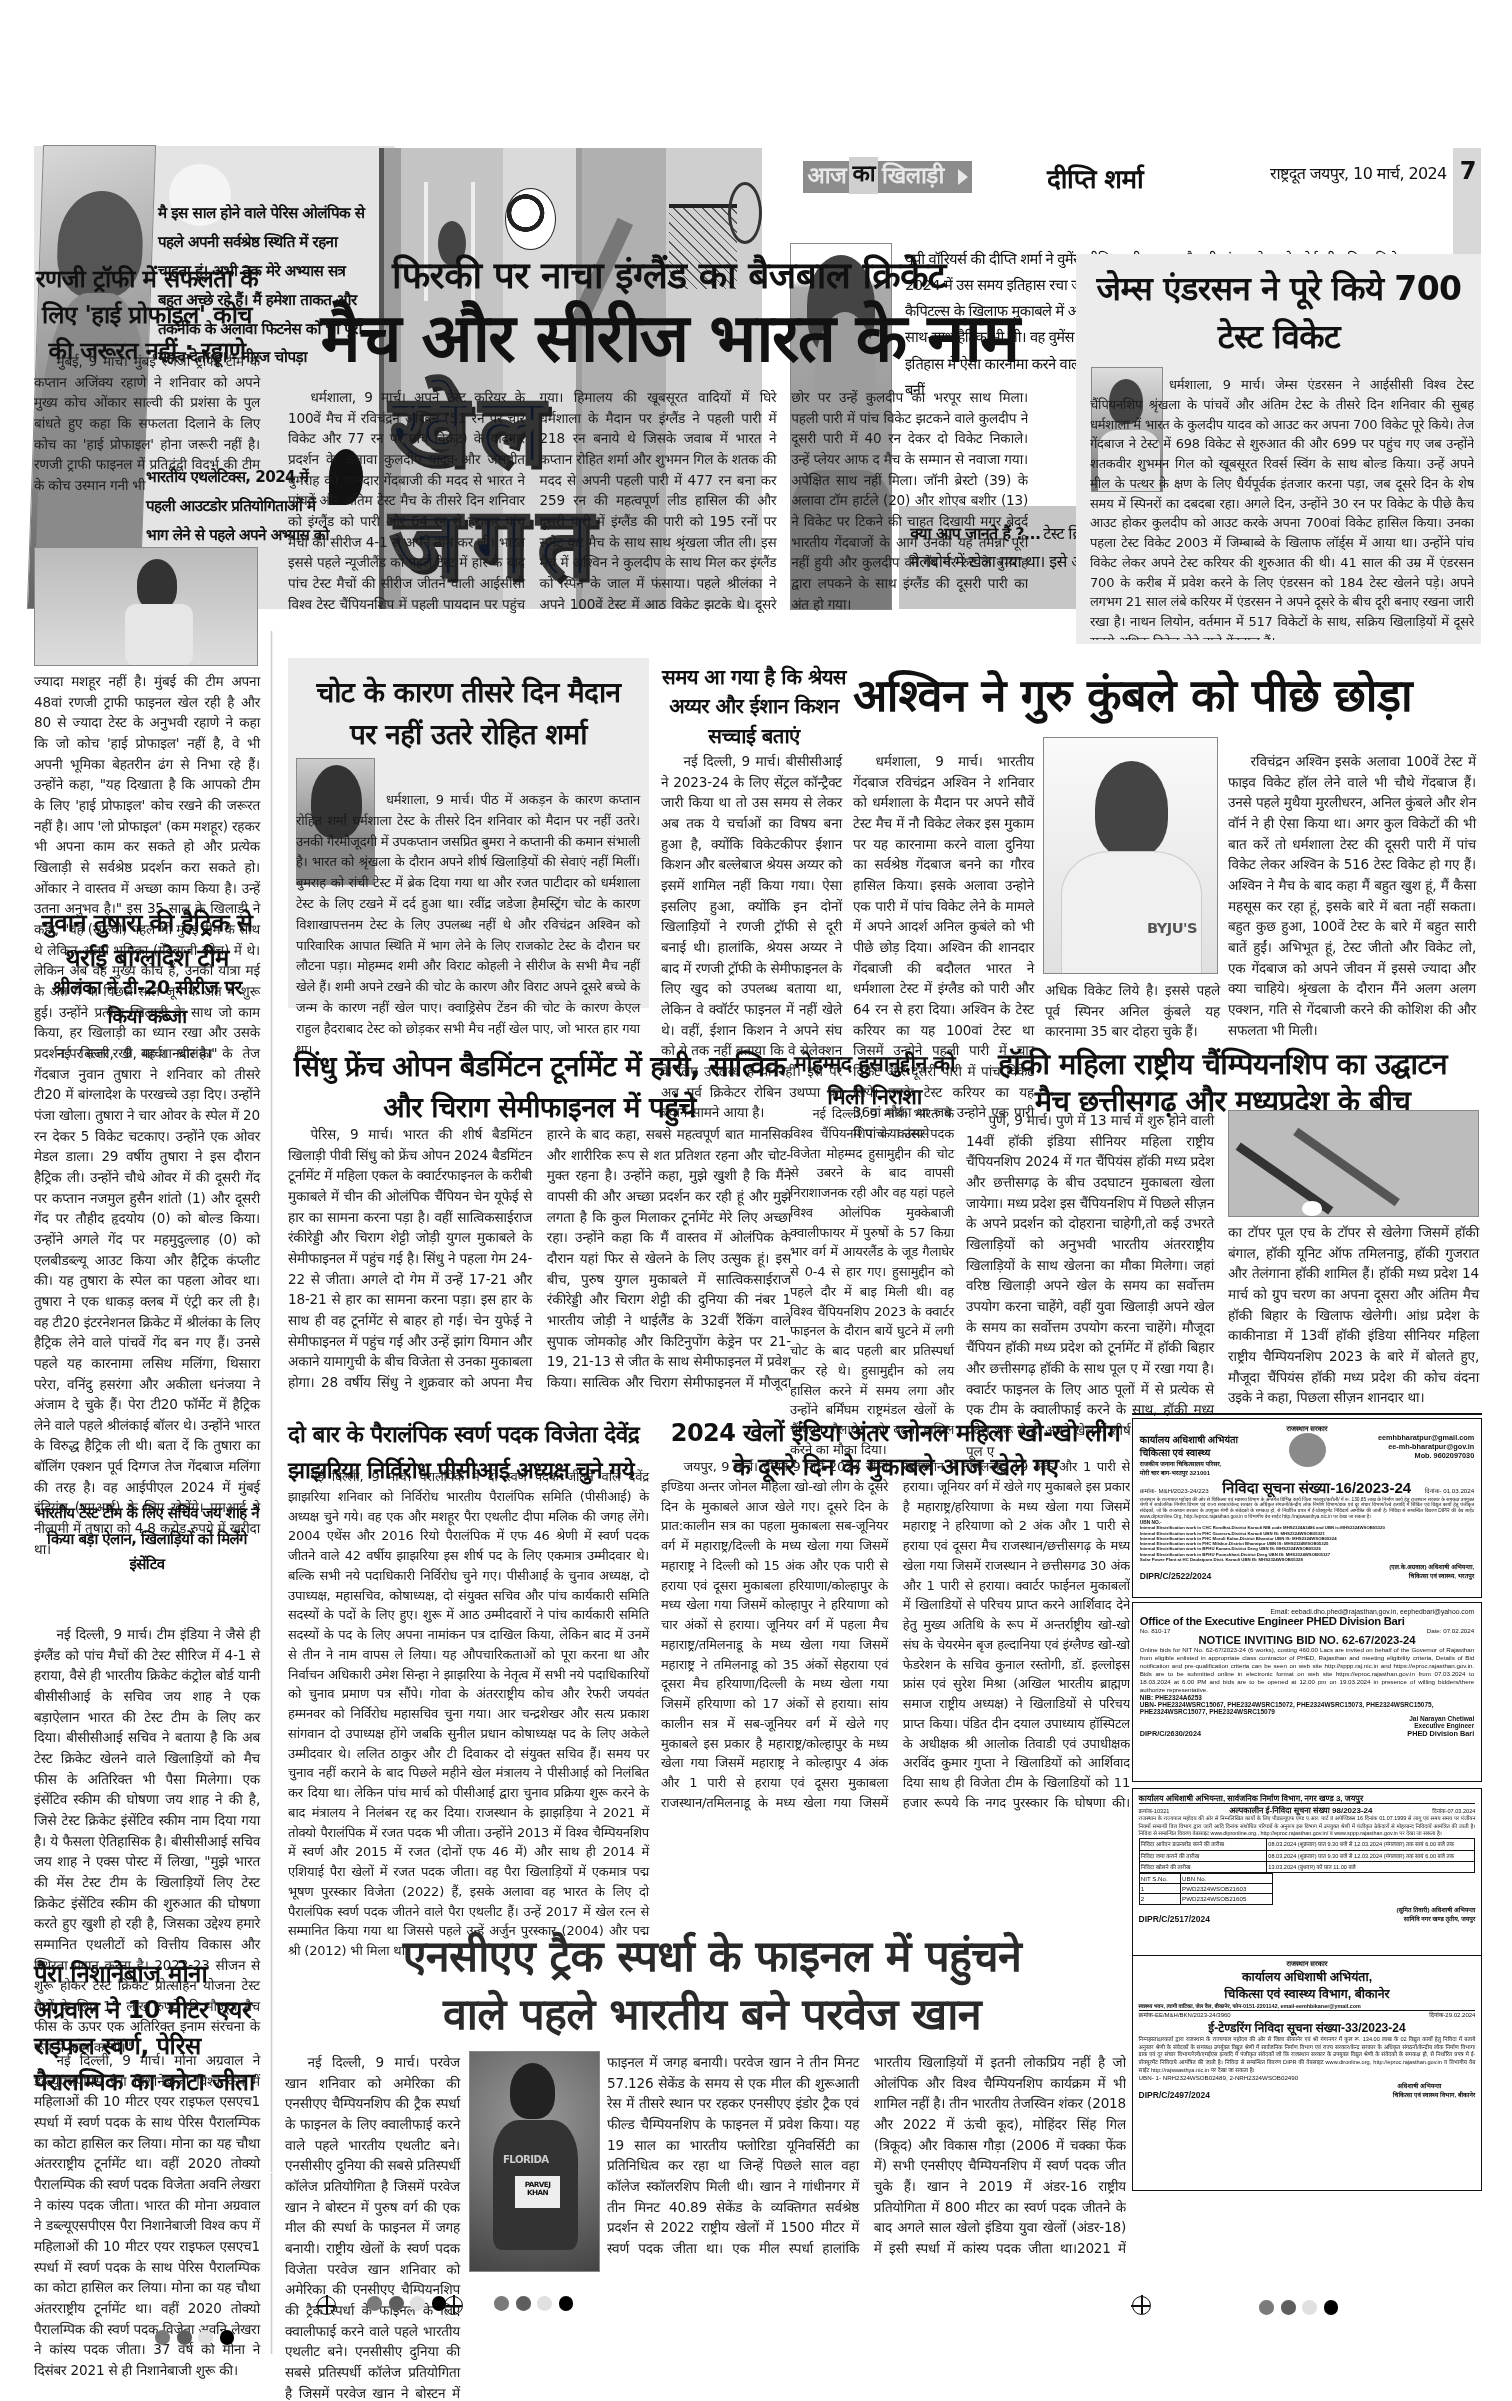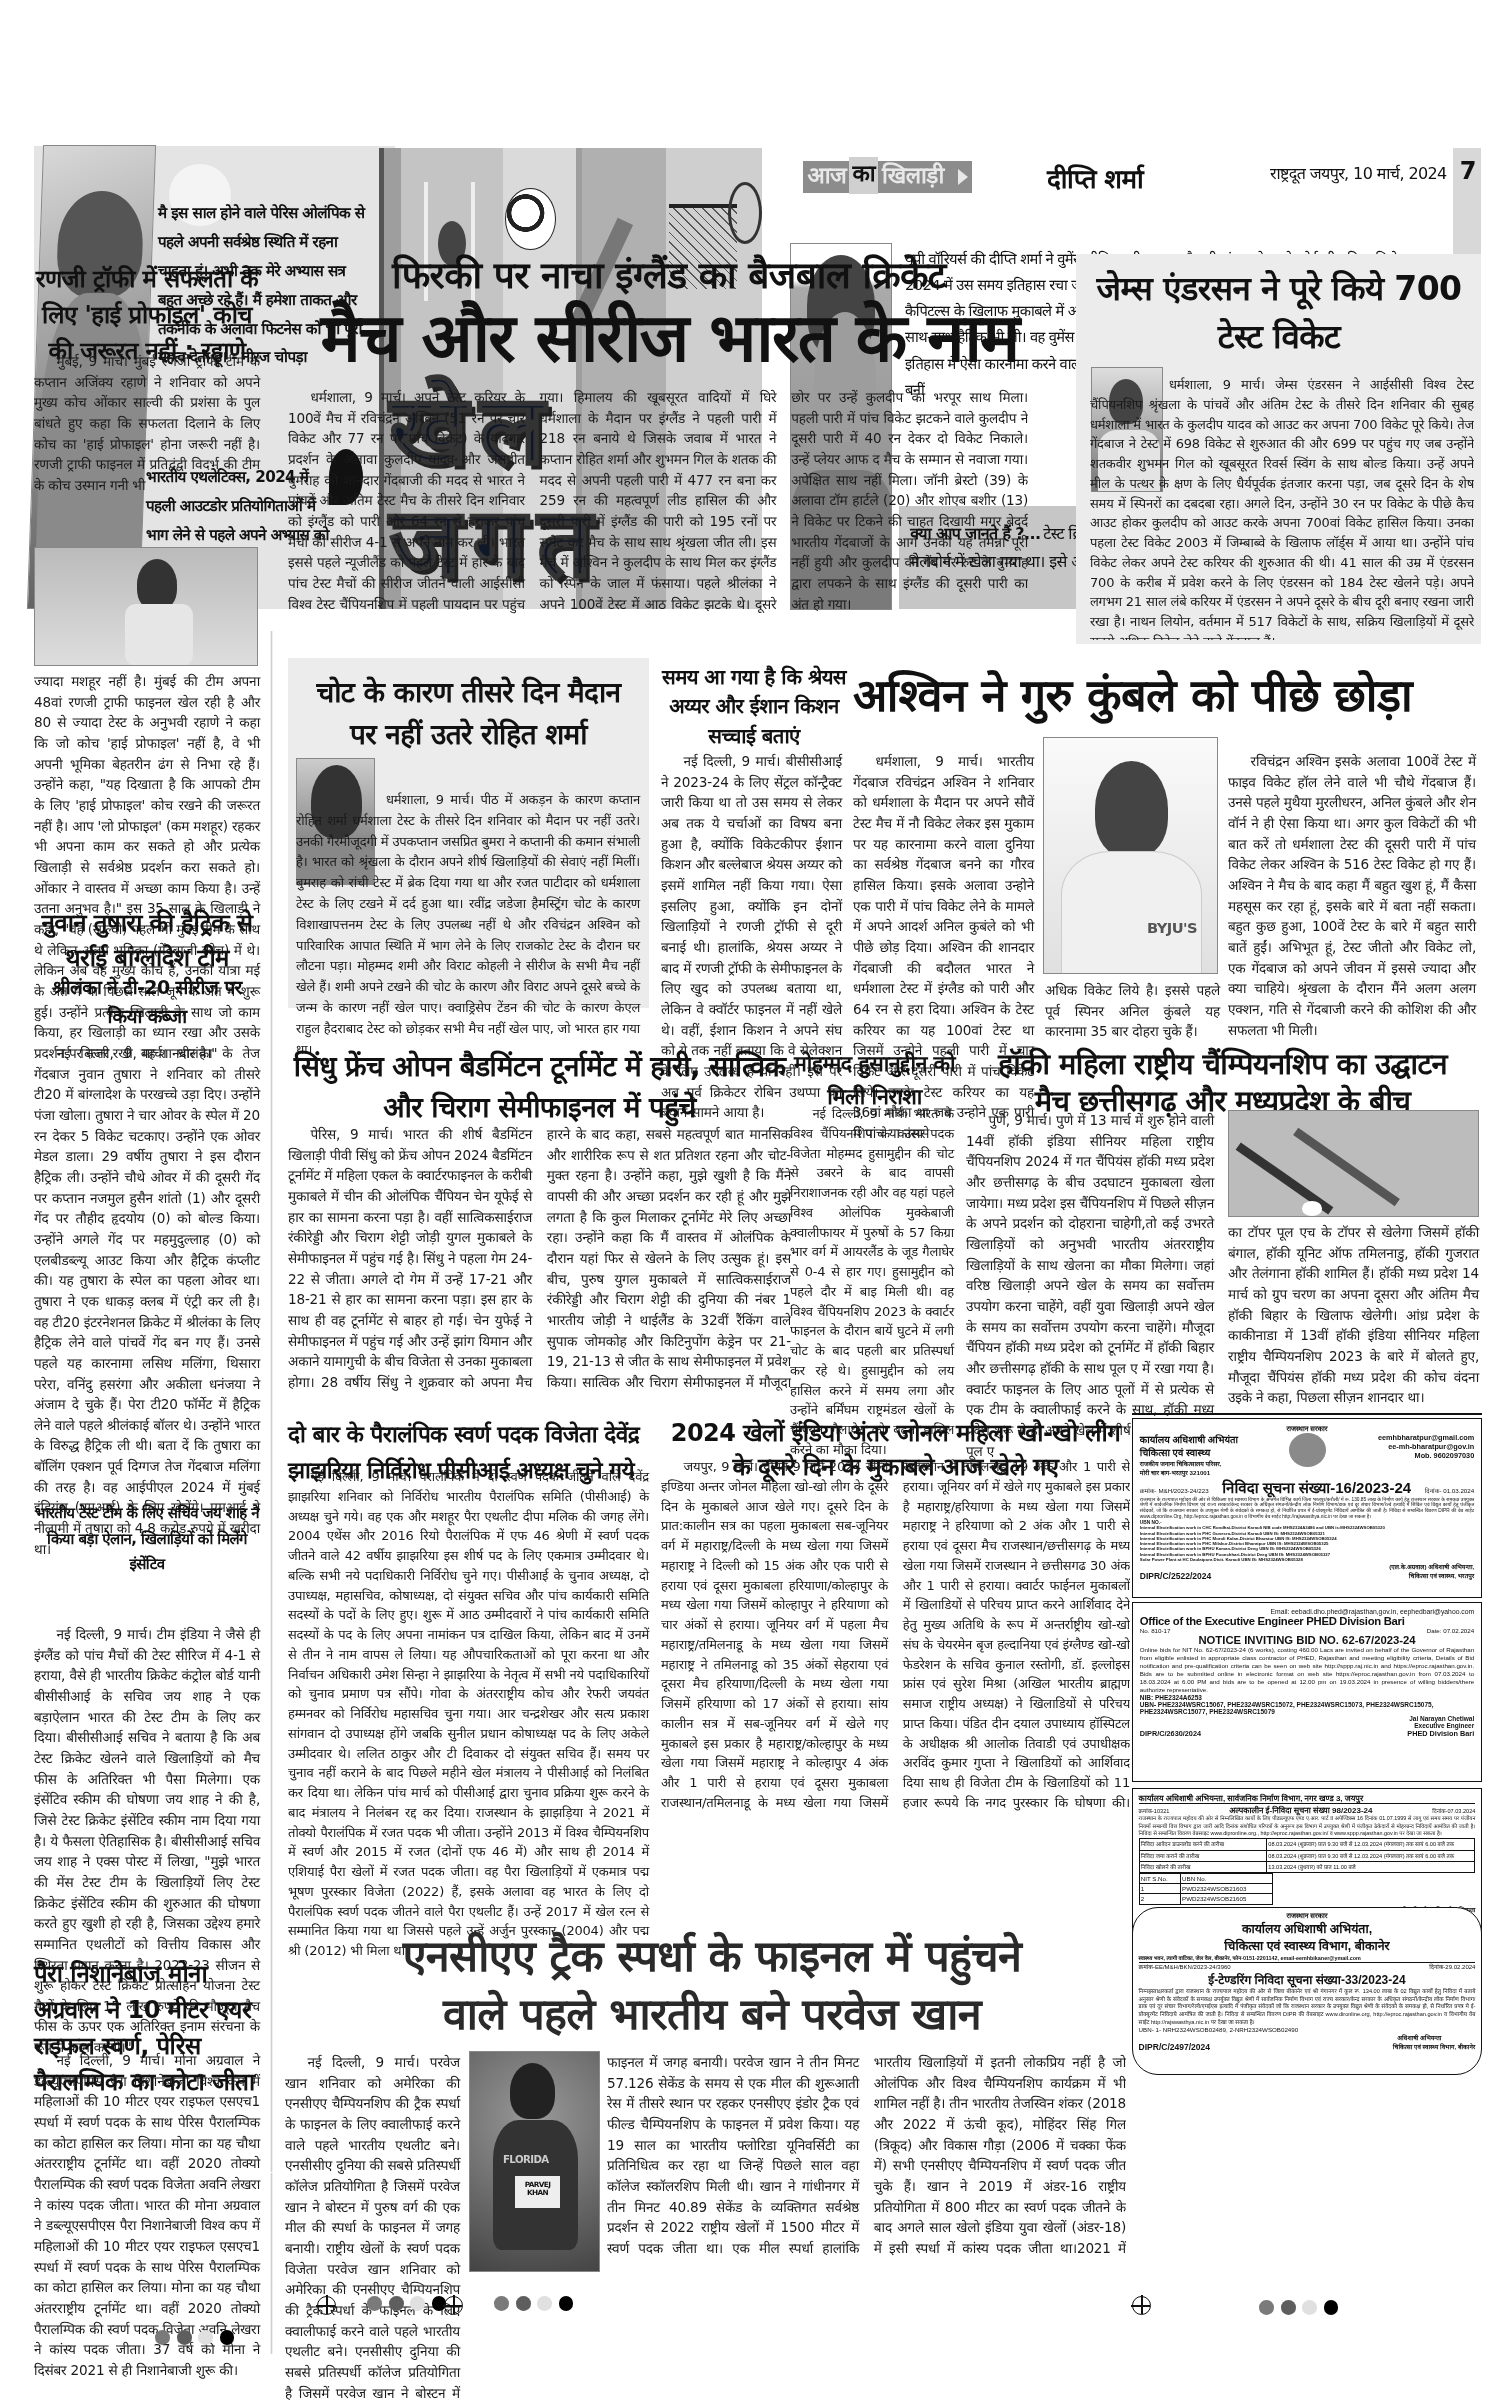--- a/index.html
+++ b/index.html
@@ -309,21 +309,21 @@
     </table>
   <div style="text-align:right;font-size:6.2px;font-weight:bold;">
     <div>(सुमित तिवारी) अधिशाषी अभियन्ता</div>
   </div>
   <div style="display:flex;justify-content:space-between;">
     <span style="font-size:8.5px;font-weight:bold;">DIPR/C/2517/2024</span>
     <span style="font-size:6.2px;font-weight:bold;">सानिवि नगर खण्ड तृतीय, जयपुर</span>
   </div>
 </div>
 
-<div class="abs ad" style="left:1132px;top:1907px;width:350px;height:168px;padding:3.4px 5.6px;border-radius:26px;">
+<div class="abs ad" style="left:1132px;top:1955px;width:350px;height:236px;padding:3.4px 5.6px;">
   <div style="text-align:center;font-weight:bold;font-size:6.8px;">राजस्थान सरकार</div>
   <div style="text-align:center;font-size:12.4px;font-weight:bold;">कार्यालय अधिशाषी अभियंता,</div>
   <div style="text-align:center;font-size:12.4px;font-weight:bold;">चिकित्सा एवं स्वास्थ्य विभाग, बीकानेर</div>
   <div style="font-size:5.4px;font-weight:bold;border-bottom:0.6px solid #111;">स्वास्थ्य भवन, त्यागी वाटिका, जेल वैल, बीकानेर, फोन-0151-2201142, email-eemhbikaner@ymail.com</div>
   <div style="display:flex;justify-content:space-between;font-size:6px;">
     <span>क्रमांक-EE/M&amp;H/BKN/2023-24/3960</span>
     <span>दिनांक-29.02.2024</span>
   </div>
   <div style="text-align:center;font-size:12px;font-weight:bold;">ई-टेण्डरिंग निविदा सूचना संख्या-33/2023-24</div>
   <div style="font-size:5.6px;line-height:1.35;text-align:justify;">निम्नहस्ताक्षरकर्ता द्वारा राजस्थान के राज्यपाल महोदय की ओर से जिला बीकानेर एवं श्री गंगानगर में कुल रू. 134.00 लाख के 02 विद्युत कार्यो हेतु निविदा में बताये अनुसार श्रेणी के संवेदकों के समकक्ष उपर्युक्त विद्युत श्रेणी में सार्वजनिक निर्माण विभाग एवं राज्य सरकार/केन्द्र सरकार के अधिकृत संगठनों/केन्द्रीय लोक निर्माण विभाग/डाक एवं दूर संचार विभाग/रेल्वे/एमईएस इत्यादि में पंजीकृत संवेदकों जो कि राजस्थान सरकार के उपयुक्त विद्युत श्रेणी के संवेदको के समकक्ष हो, से निर्धारित प्रपत्र मे ई-प्रोक्यूरमेंट निविदाये आमंत्रित की जाती है। निविदा से सम्बन्धित विवरण DIPR की वेबसाइट www.dironline.org, http://eproc.rajasthan.gov.in व विभागीय वेब साईट http://rajswasthya.nic.in पर देखा जा सकता है।</div>

